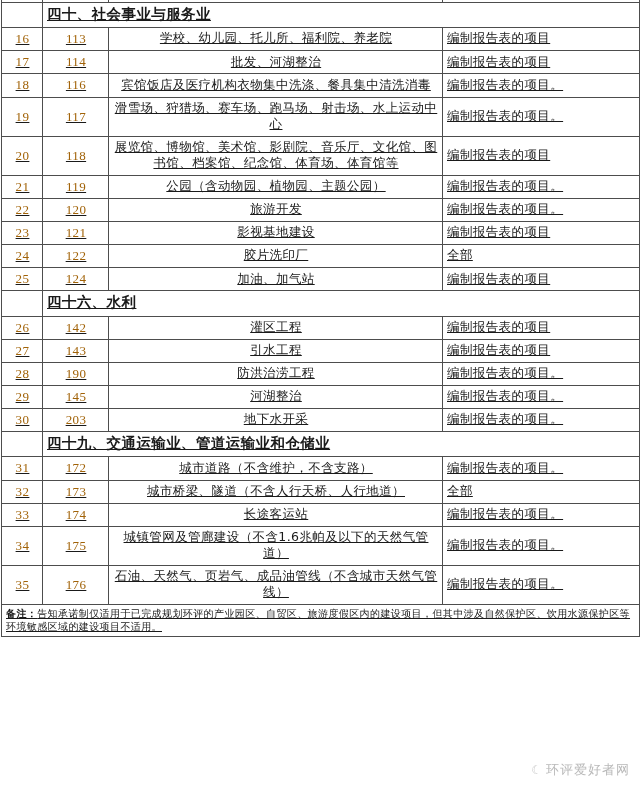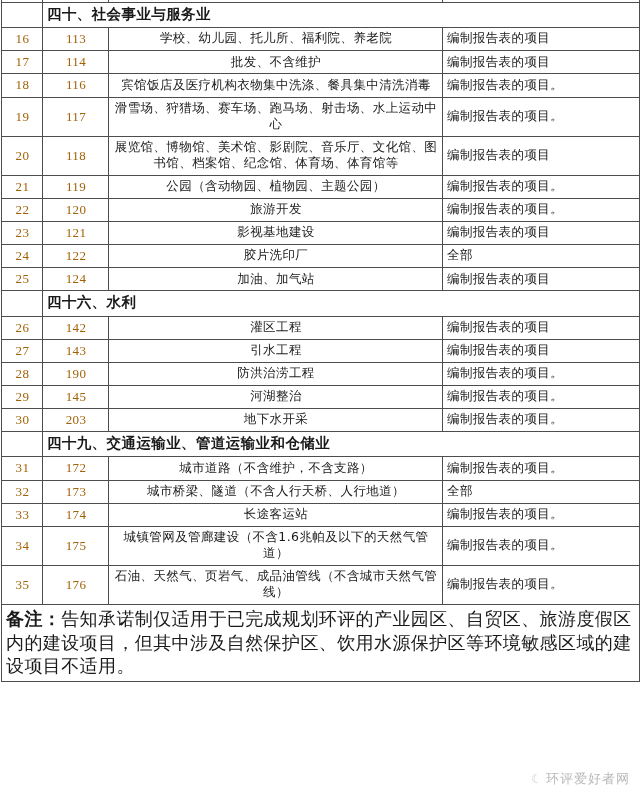--- a/index.html
+++ b/index.html
@@ -14,20 +14,21 @@
     color: #1a1a1a;
     overflow: hidden;
     position: relative;
   }
 
   #sheet {
     position: relative;
     width: 640px;
     height: 802px;
     box-sizing: border-box;
+    text-decoration: underline;
   }
 
   table.doc {
     border-collapse: collapse;
     width: 638px;
     margin: 0 0 0 1px;
     table-layout: fixed;
     font-size: 12.5px;
   }
 
@@ -80,30 +81,30 @@
     letter-spacing: 1.2px;
     padding-left: 8px;
     text-align: left;
   }
 
   td.remark {
     text-align: left;
     padding: 4px 6px 6px 5px;
     line-height: 1.5;
     letter-spacing: 0.6px;
-    font-size: 18px;
+    font-size: 10px;
   }
   td.remark b {
     font-weight: bold;
   }
 
   .watermark {
     position: absolute;
     right: 10px;
-    bottom: 14px;
+    bottom: 23px;
     font-size: 13px;
     color: #b9b9b9;
     letter-spacing: 1px;
     white-space: nowrap;
     pointer-events: none;
     font-family: "DejaVu Sans", sans-serif;
   }
   .watermark .wm-mark {
     display: inline-block;
     margin-right: 3px;
@@ -136,21 +137,21 @@
         </tr>
         <tr>
           <td class="no">16</td>
           <td class="code">113</td>
           <td class="name">学校、幼儿园、托儿所、福利院、养老院</td>
           <td class="note">编制报告表的项目</td>
         </tr>
         <tr>
           <td class="no">17</td>
           <td class="code">114</td>
-          <td class="name">批发、不含维护</td>
+          <td class="name">批发、河湖整治</td>
           <td class="note">编制报告表的项目</td>
         </tr>
         <tr>
           <td class="no">18</td>
           <td class="code">116</td>
           <td class="name">宾馆饭店及医疗机构衣物集中洗涤、餐具集中清洗消毒</td>
           <td class="note">编制报告表的项目。</td>
         </tr>
         <tr>
           <td class="no">19</td>

